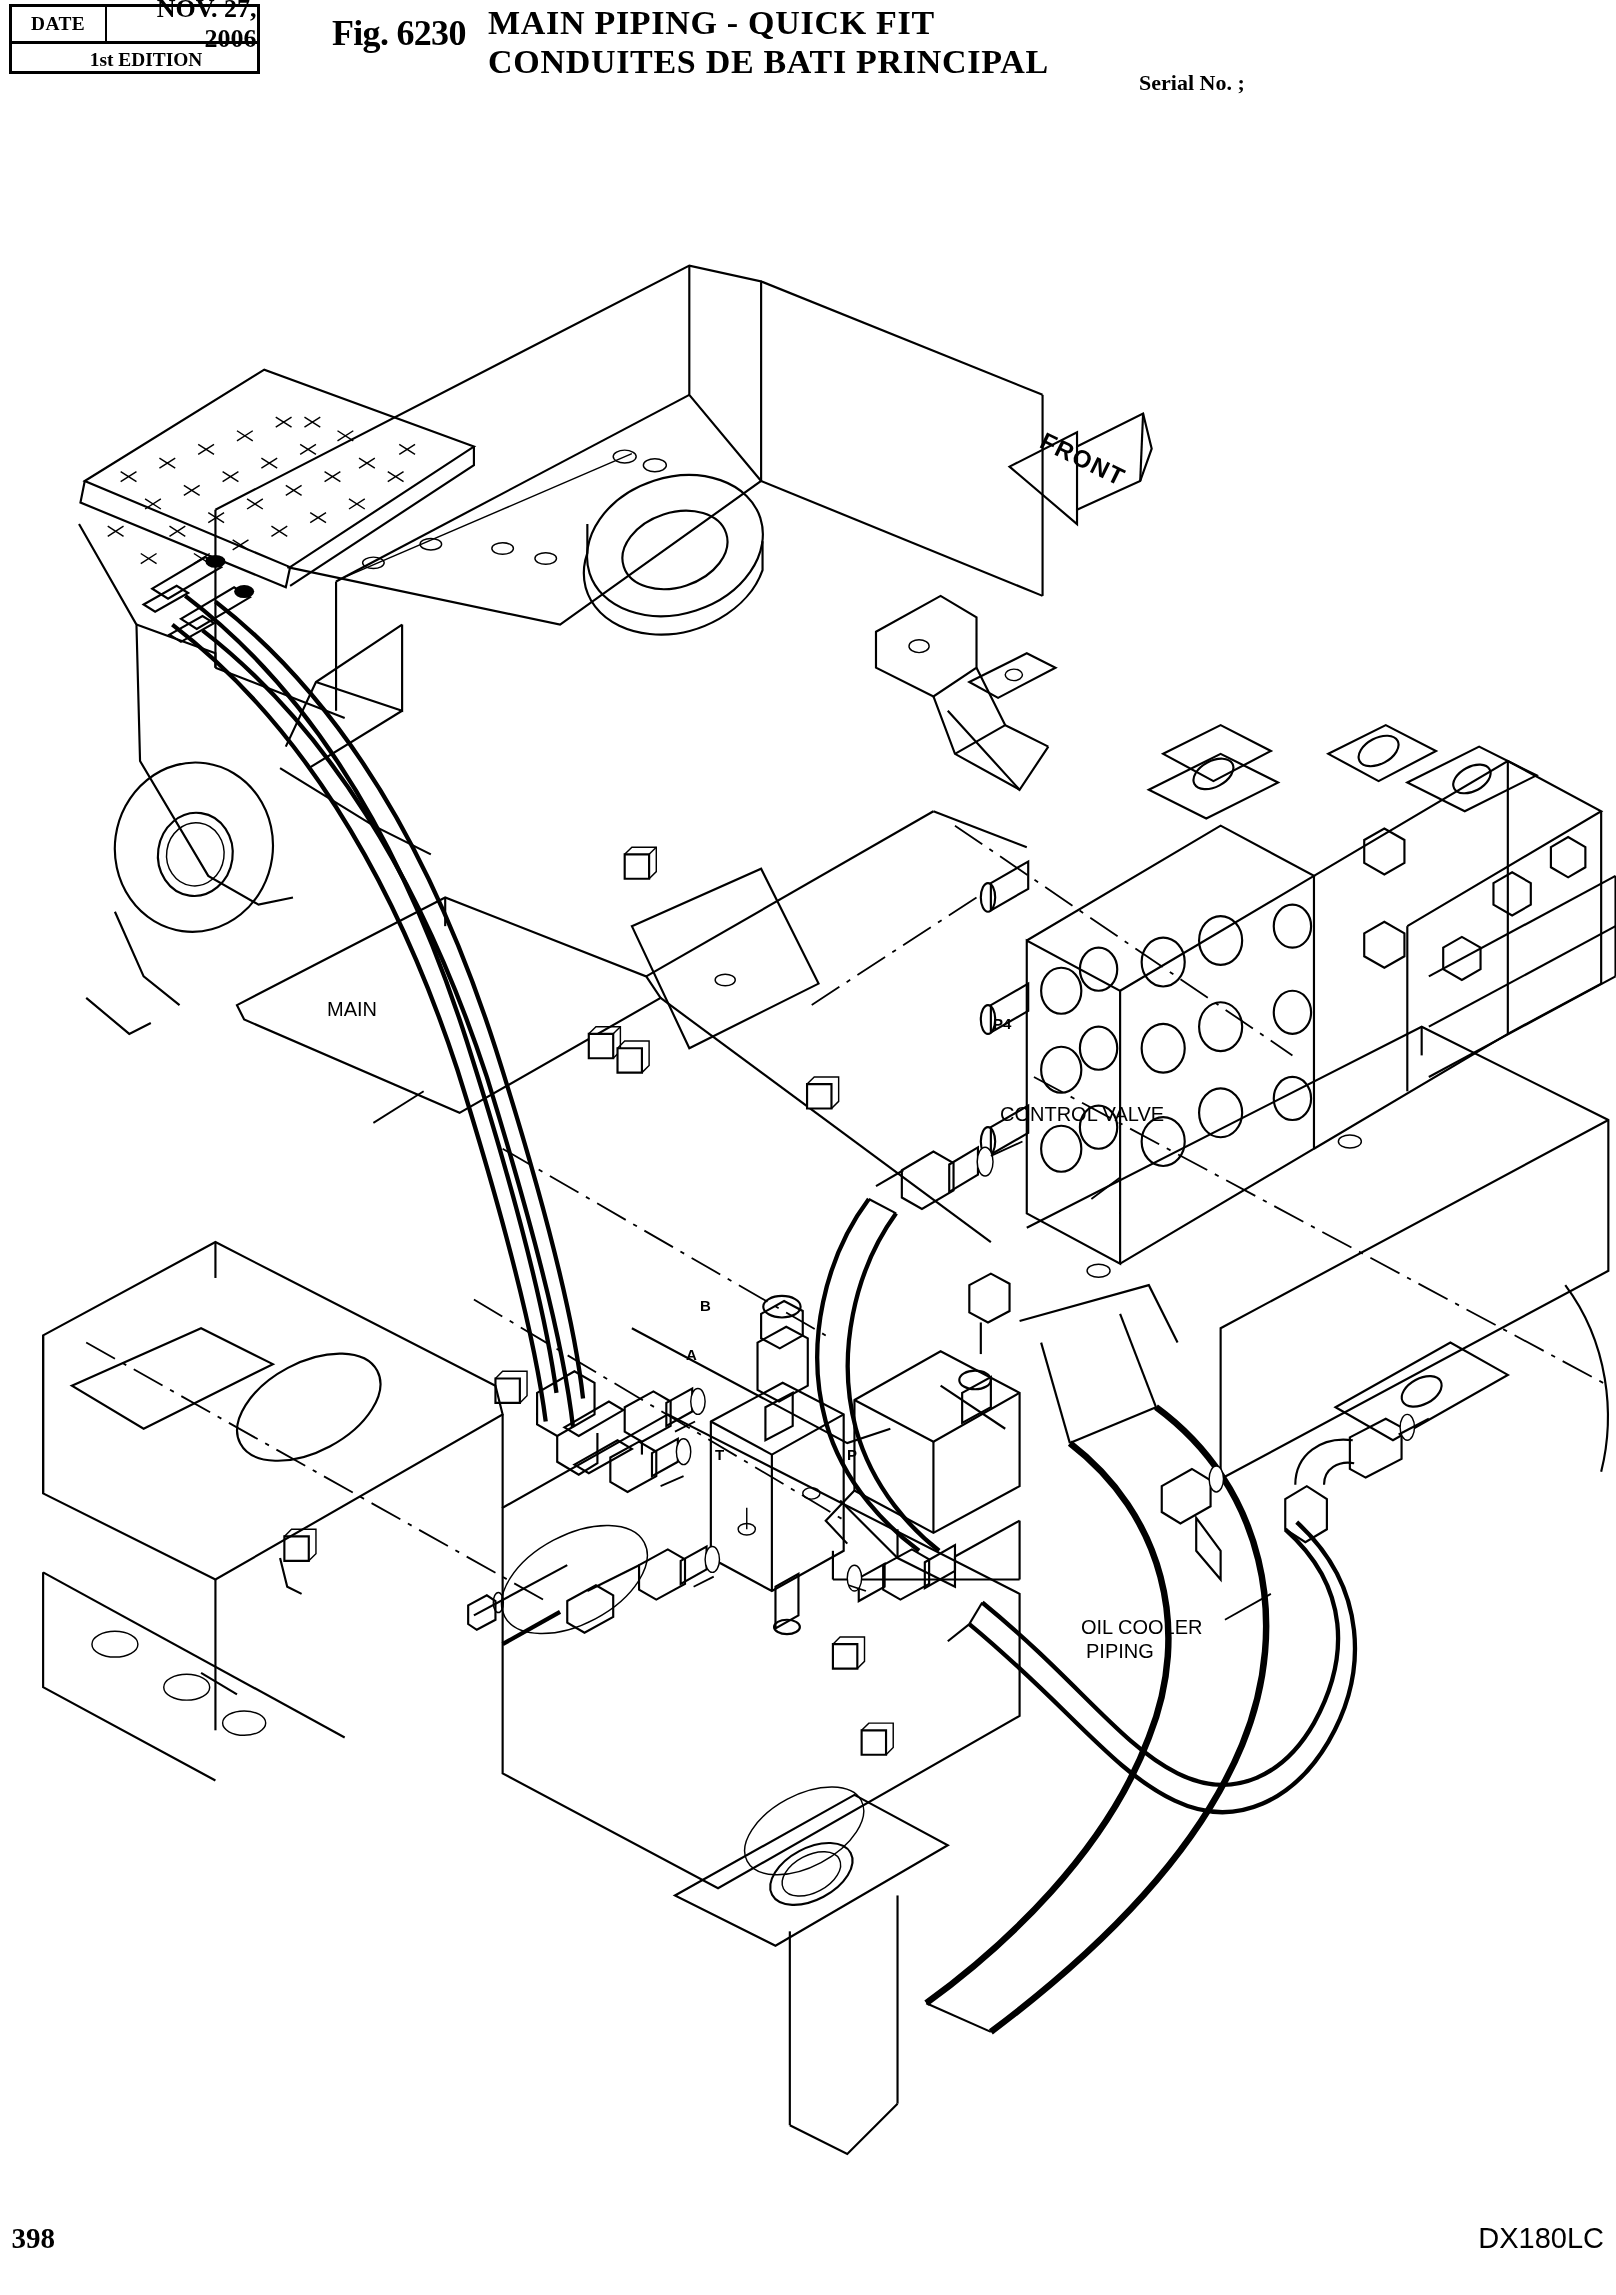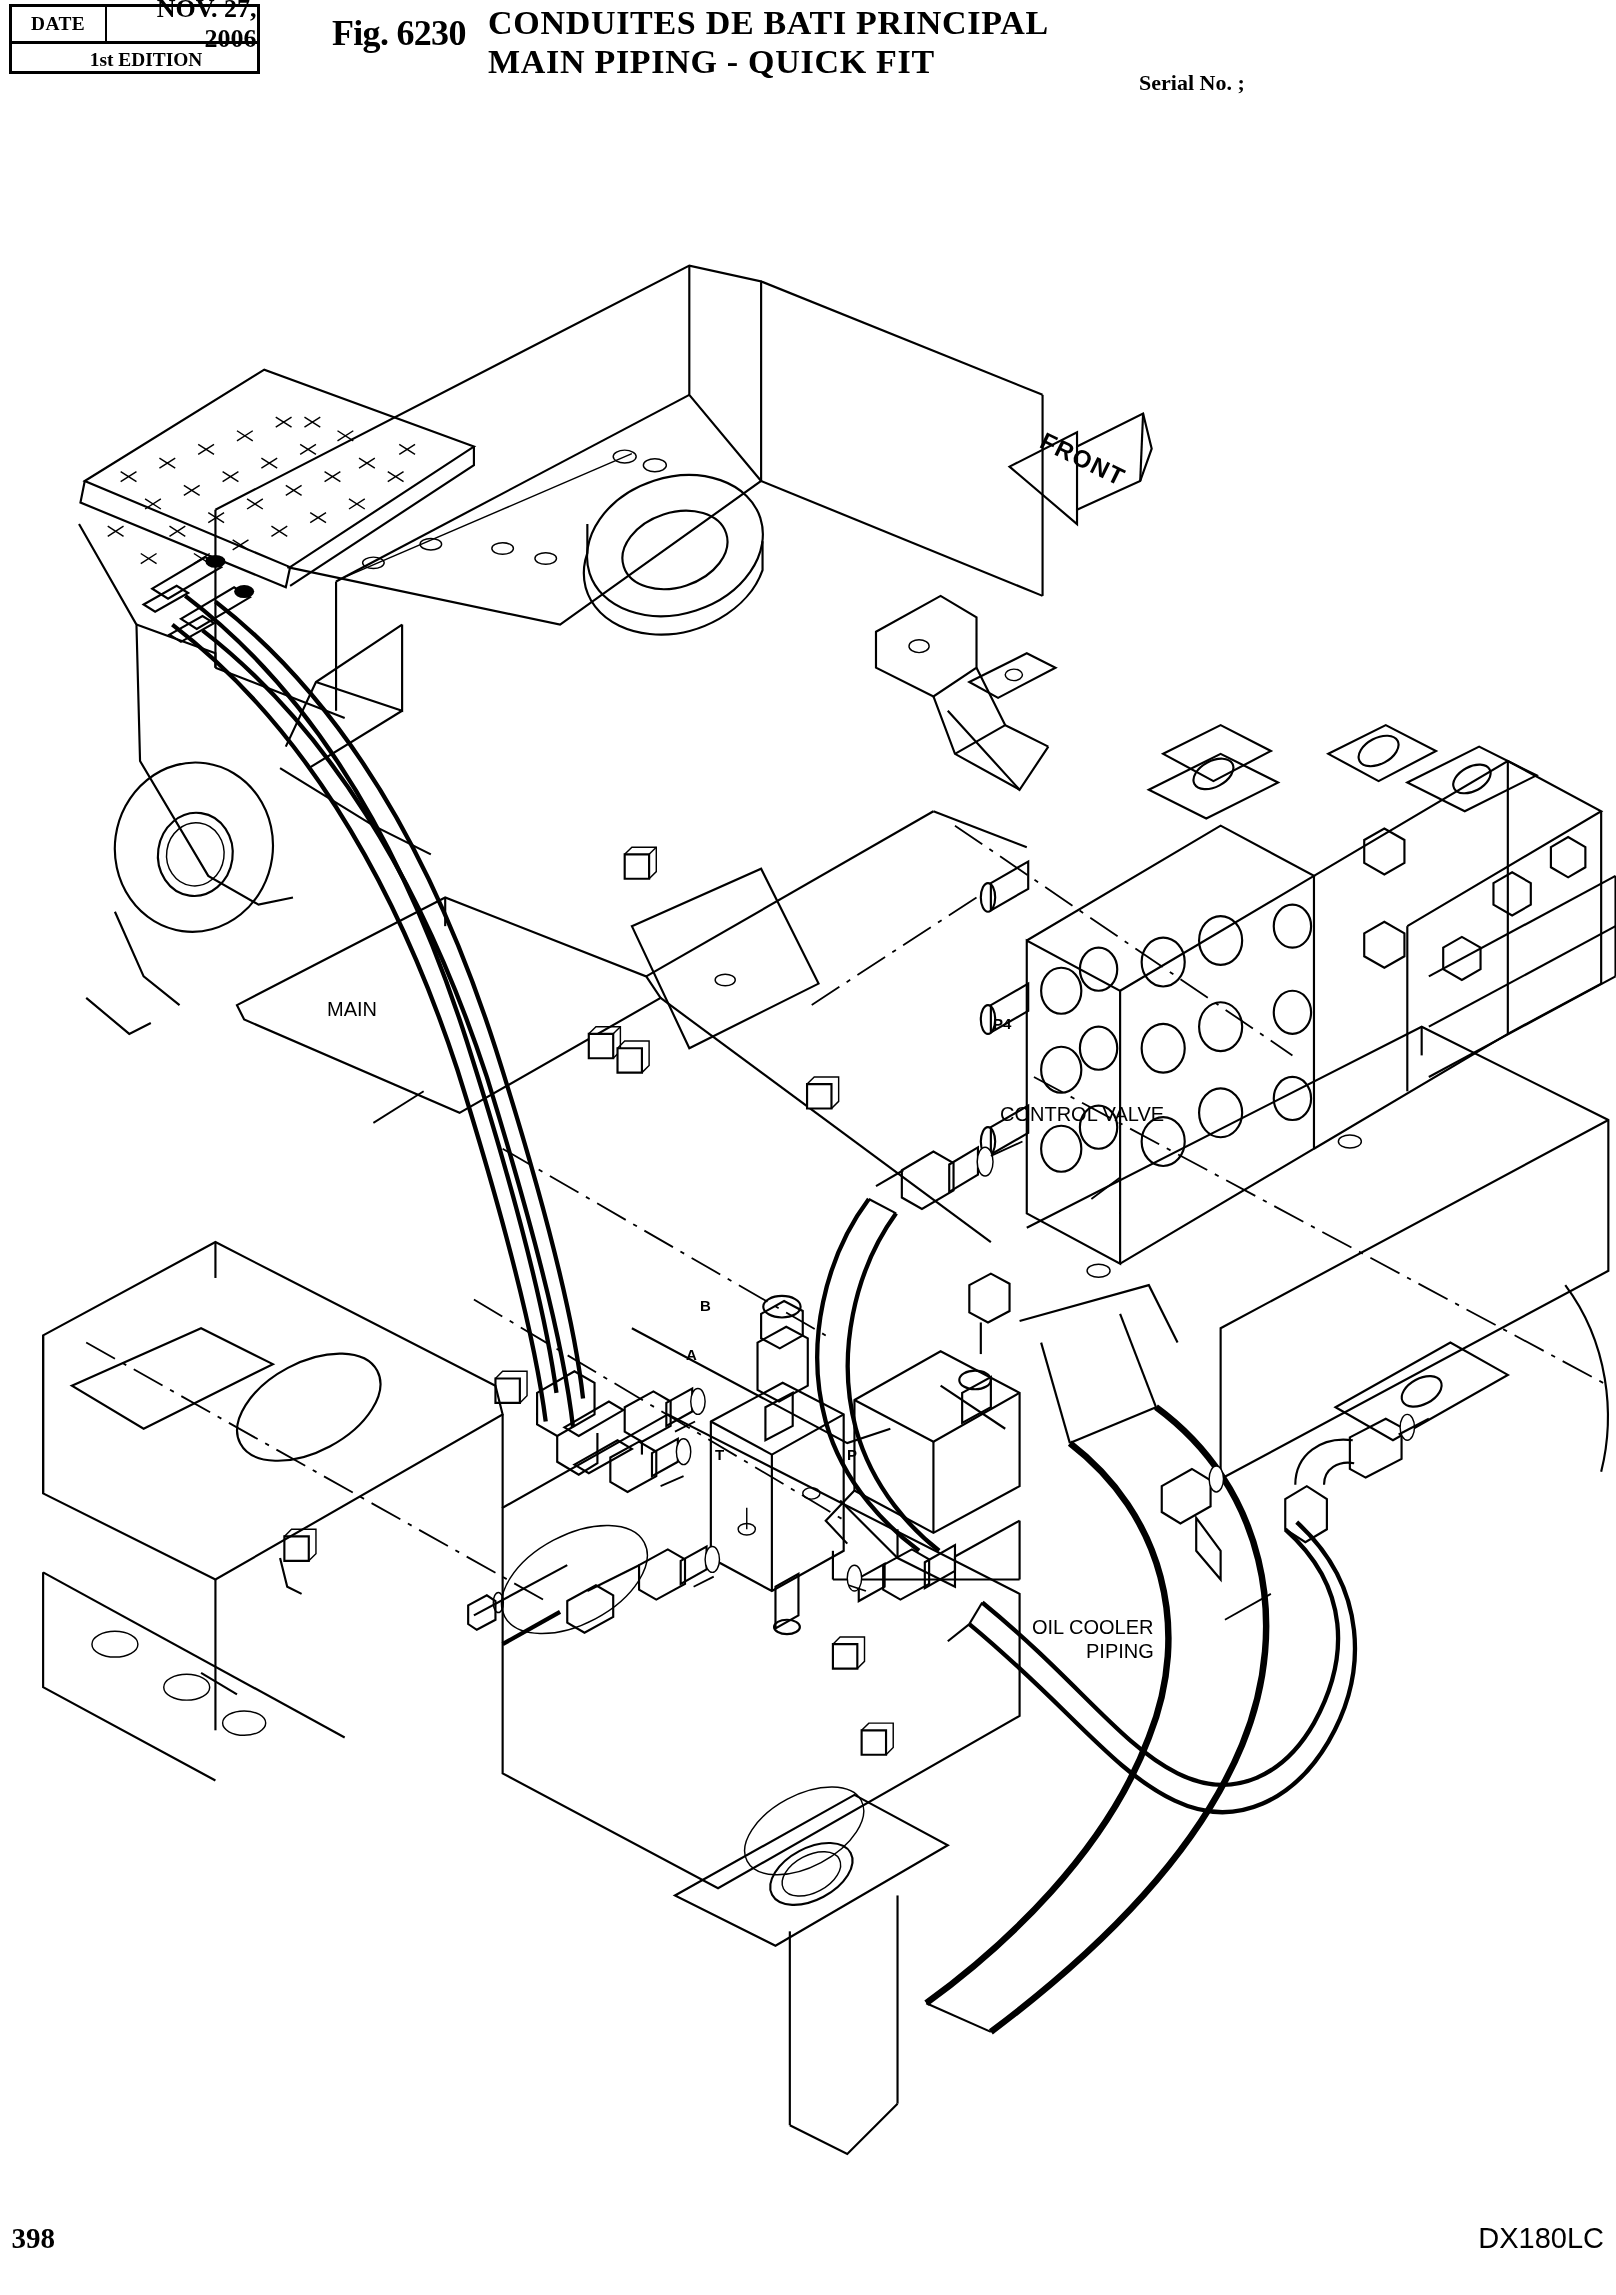--- a/index.html
+++ b/index.html
@@ -61,22 +61,22 @@
     <div id="date-row">
       <div id="date-label">DATE</div>
       <div id="date-value">NOV. 27, 2006</div>
     </div>
     <div id="edition-row">1st EDITION</div>
   </div>
 
   <div id="fig-no">Fig. 6230</div>
 
   <div id="title-lines">
+    <div class="title-line">MAIN  PIPING  -  QUICK  FIT</div>
     <div class="title-line">CONDUITES  DE  BATI  PRINCIPAL</div>
-    <div class="title-line">MAIN  PIPING  -  QUICK  FIT</div>
   </div>
 
   <div id="serial-no">Serial No. ;</div>
 </div>
 
 <div id="drawing-area">
 
   <svg id="drawing-svg" viewBox="0 0 2252 2890" xmlns="http://www.w3.org/2000/svg">
     <defs>
       <style>
@@ -506,21 +506,21 @@
       <path class="lead" d="M 1206 2046 L 1182 2038"></path>
     </g>
 
     </g>
   </svg>
 
   <div class="callout" style="left:327px;top:875px;">MAIN</div>
 
   <div class="callout" style="left:1000px;top:980px;">CONTROL VALVE</div>
 
-  <div class="callout center" style="left:1032px;top:1493px;">OIL COOLER</div>
+  <div class="callout center" style="left:1081px;top:1493px;">OIL COOLER</div>
   <div class="callout center" style="left:1086px;top:1517px;">PIPING</div>
 
   <div class="callout bold" style="left:993px;top:890px;">P4</div>
 
   <div class="callout bold" style="left:686px;top:1221px;">A</div>
 
   <div class="callout bold" style="left:700px;top:1172px;">B</div>
 
   <div class="callout bold" style="left:715px;top:1321px;">T</div>
 

